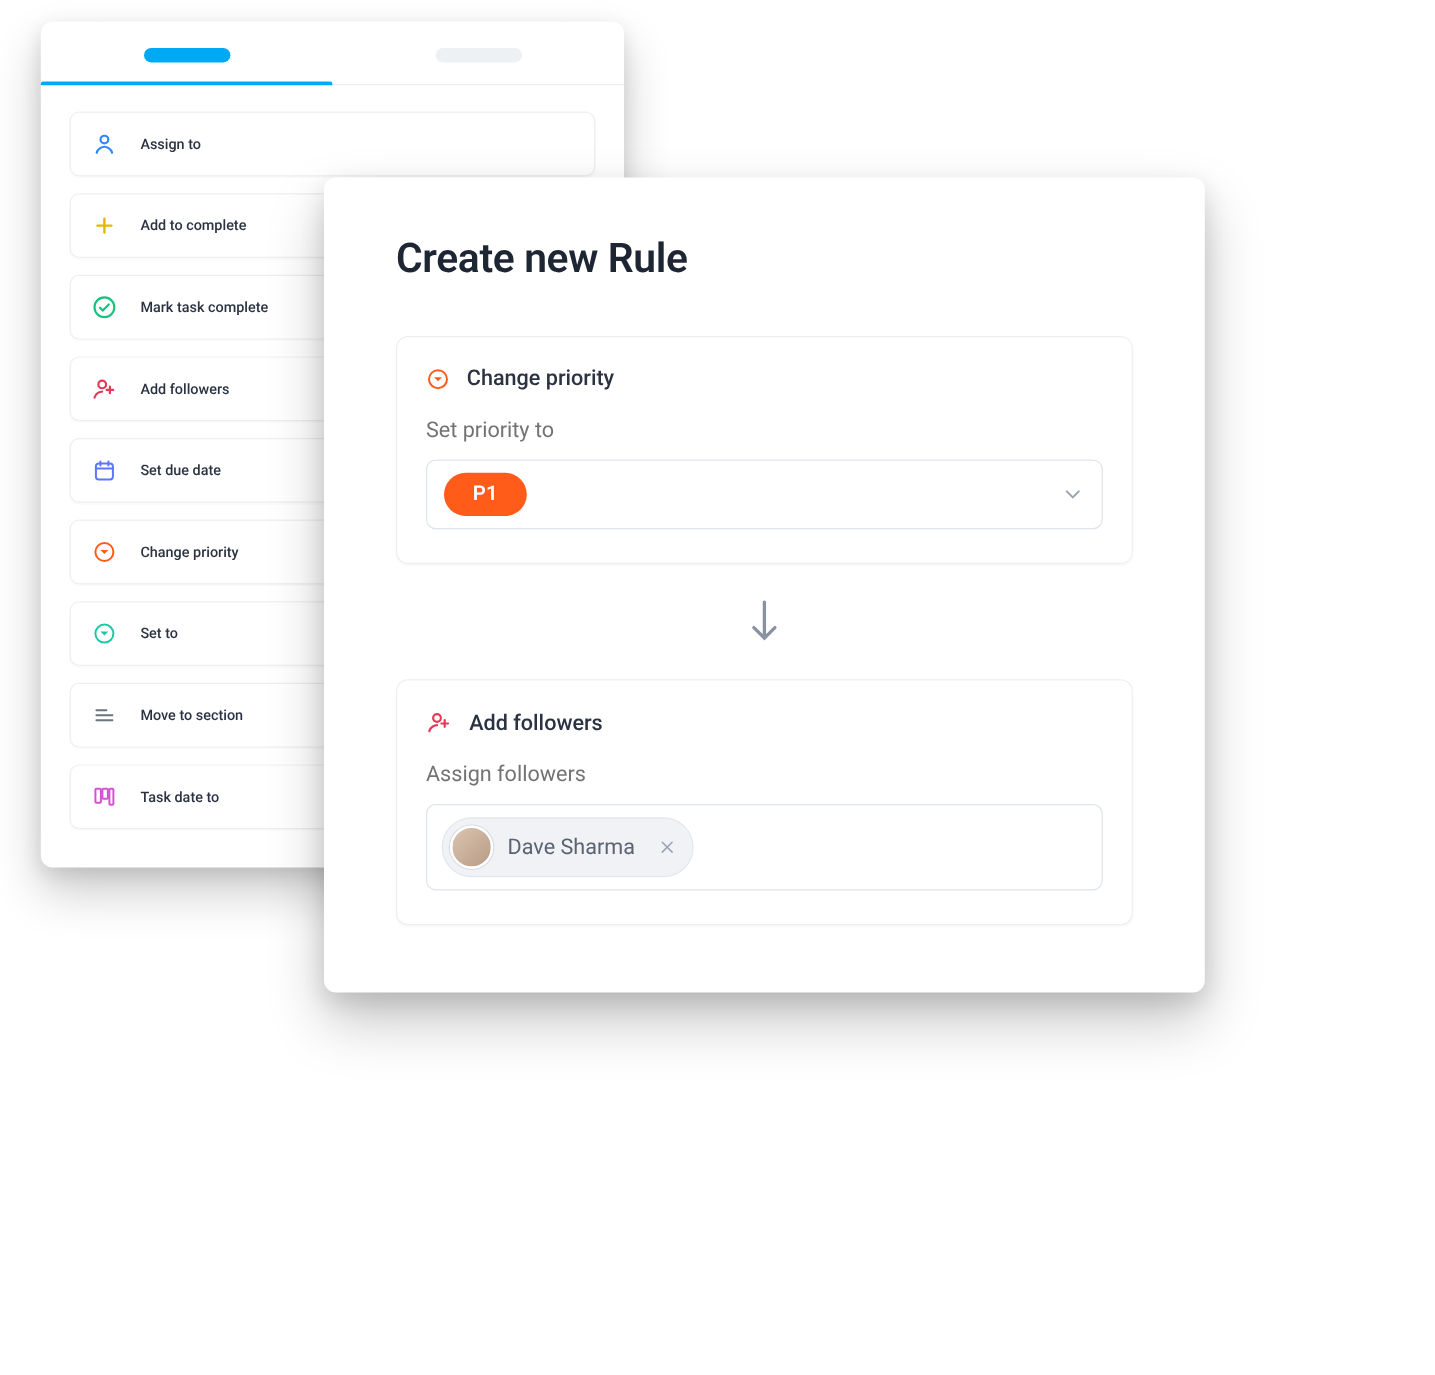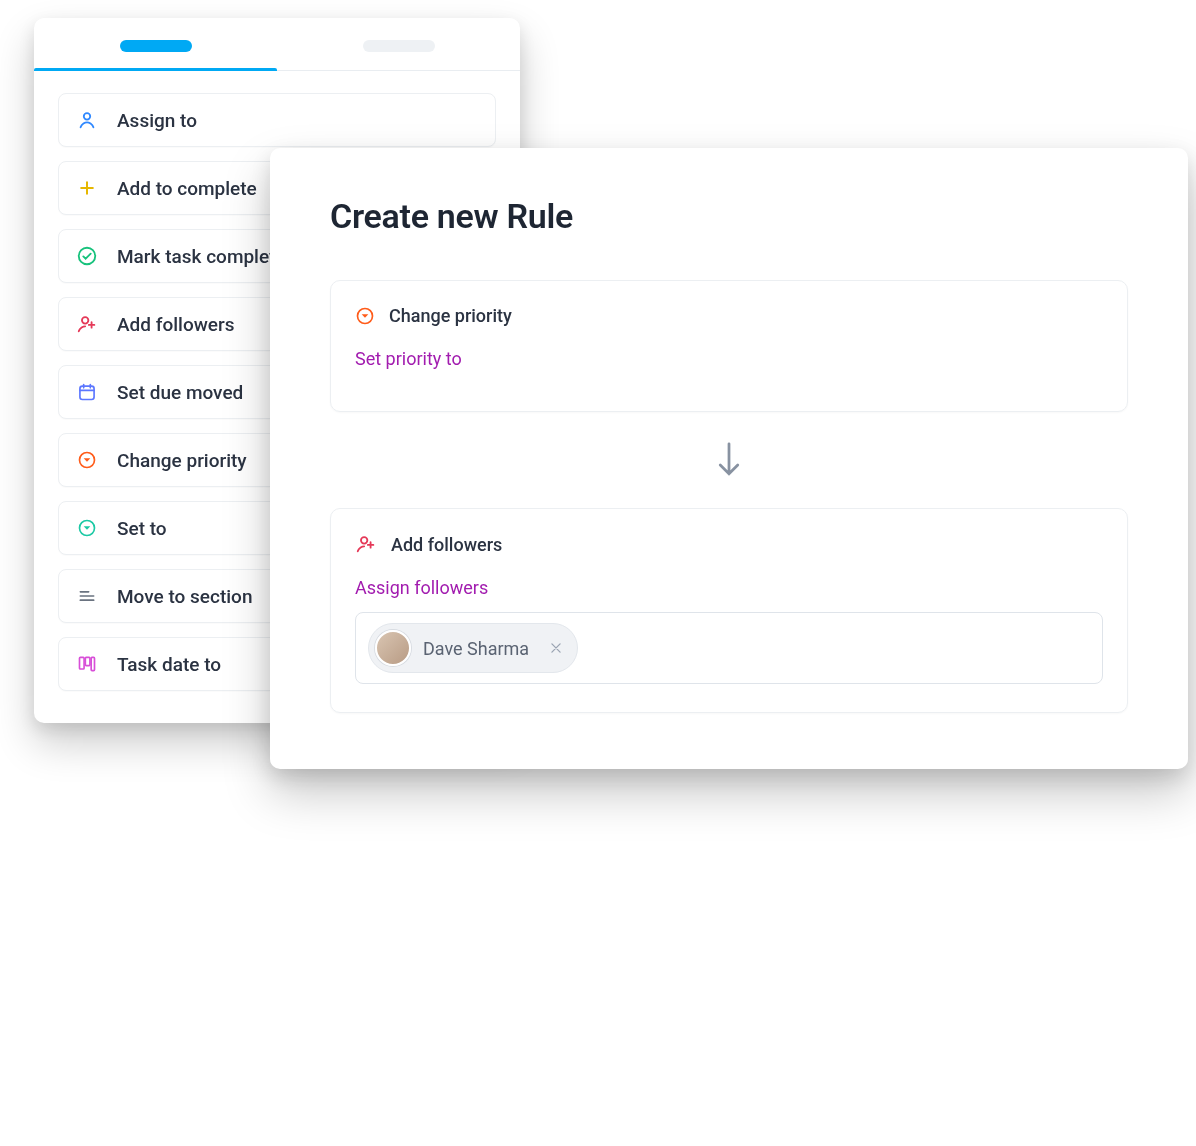--- a/index.html
+++ b/index.html
@@ -26,43 +26,43 @@
     .tab-pill.active { background:#00a9f4; }
     .tab-pill.inactive { background:#eef1f4; }
     .tab-underline{ position:absolute; bottom:-1px; left:0; width:100%; height:3px; background:#00a9f4; border-radius: 2px 2px 0 0;}
     
     .list { padding: 22px 24px 0 24px; display:flex; flex-direction:column; gap:14px; }
     .list-item {
       display:flex; align-items:center; gap:18px;
       background:#fff; border:1px solid #eceff2; border-radius:8px;
       padding: 14px 16px;
       box-shadow: 0 1px 1px rgba(0,0,0,0.02);
-      font-size: 19px; color:#2b3342; font-weight:500;
+      font-size: 12px; color:#2b3342; font-weight:500;
       white-space: nowrap; overflow:hidden;
     }
     .li-icon{ width:24px; height:24px; flex-shrink:0; display:flex; align-items:center; justify-content:center;}
     
     .front-panel{
       position:absolute;
       left: 270px;
       top: 148px;
-      width: 918px;
+      width: 734px;
       background:#fff;
       border-radius: 10px;
       box-shadow: 0 24px 48px rgba(0,0,0,0.22), 0 8px 20px rgba(0,0,0,0.12);
       padding: 48px 60px 56px 60px;
     }
     .panel-title{ font-size:34px; font-weight:600; color:#1e2633; margin-bottom: 44px; letter-spacing:-0.3px; }
     
     .action-card{
       border:1px solid #eceff2; border-radius:10px; padding: 24px 24px 28px 24px;
       box-shadow: 0 1px 2px rgba(0,0,0,0.03);
     }
     .card-header{ display:flex; align-items:center; gap:14px; font-size:18px; font-weight:500; color:#2b3342; margin-bottom: 22px;}
-    .card-sub{ font-size:18px; color:#a21caf; margin-bottom:14px; }
+    .card-sub{ font-size:18px; color:#737373; margin-bottom:14px; }
     
     .select-box{
       border:1px solid #dfe4ea; border-radius:8px; padding:10px 14px;
       display:flex; align-items:center; justify-content:space-between;
       cursor:pointer;
     }
     .priority-chip{ background:#ff5c1a; color:#fff; font-weight:600; font-size:17px; padding:8px 24px; border-radius:999px; }
     
     .arrow-sep{ display:flex; justify-content:center; padding: 28px 0; color:#8892a1;}
     
@@ -131,21 +131,21 @@
       </span>
       <span>Add followers</span>
     </div>
     <div class="list-item">
       <span class="li-icon">
         <svg width="20" height="20" viewBox="0 0 24 24" fill="none" stroke="#5c77ff" stroke-width="2" stroke-linecap="round">
             <rect x="3.5" y="5" width="17" height="16" rx="3"></rect>
             <path d="M3.5 10h17M8 3v4M16 3v4"></path>
           </svg>
       </span>
-      <span>Set due moved</span>
+      <span>Set due date</span>
     </div>
     <div class="list-item">
       <span class="li-icon">
         <svg width="20" height="20" viewBox="0 0 24 24" fill="none" stroke="#ff5c1a" stroke-width="2">
             <circle cx="12" cy="12" r="9"></circle>
             <path d="M8 10l4 4 4-4" fill="#ff5c1a" stroke="none"></path>
           </svg>
       </span>
       <span>Change priority</span>
     </div>
@@ -186,20 +186,28 @@
     <div class="card-header">
       <span>
         <svg width="20" height="20" viewBox="0 0 24 24" fill="none" stroke="#ff5c1a" stroke-width="2">
             <circle cx="12" cy="12" r="9"></circle>
             <path d="M8 10l4 4 4-4" fill="#ff5c1a" stroke="none"></path>
           </svg>
       </span>
       <span>Change priority</span>
     </div>
     <div class="card-sub">Set priority to</div>
+    <div class="select-box">
+      <span class="priority-chip">P1</span>
+      <span>
+        <svg width="20" height="20" viewBox="0 0 24 24" fill="none" stroke="#9aa3b2" stroke-width="2" stroke-linecap="round">
+            <path d="M6 9l6 6 6-6"></path>
+          </svg>
+      </span>
+    </div>
   </div>
 
   <div class="arrow-sep">
     <svg width="30" height="40" viewBox="0 0 24 32" fill="none" stroke="#8892a1" stroke-width="2.2" stroke-linecap="round">
         <path d="M12 3v24M5 20l7 7 7-7"></path>
       </svg>
   </div>
 
   <div class="action-card">
     <div class="card-header">

